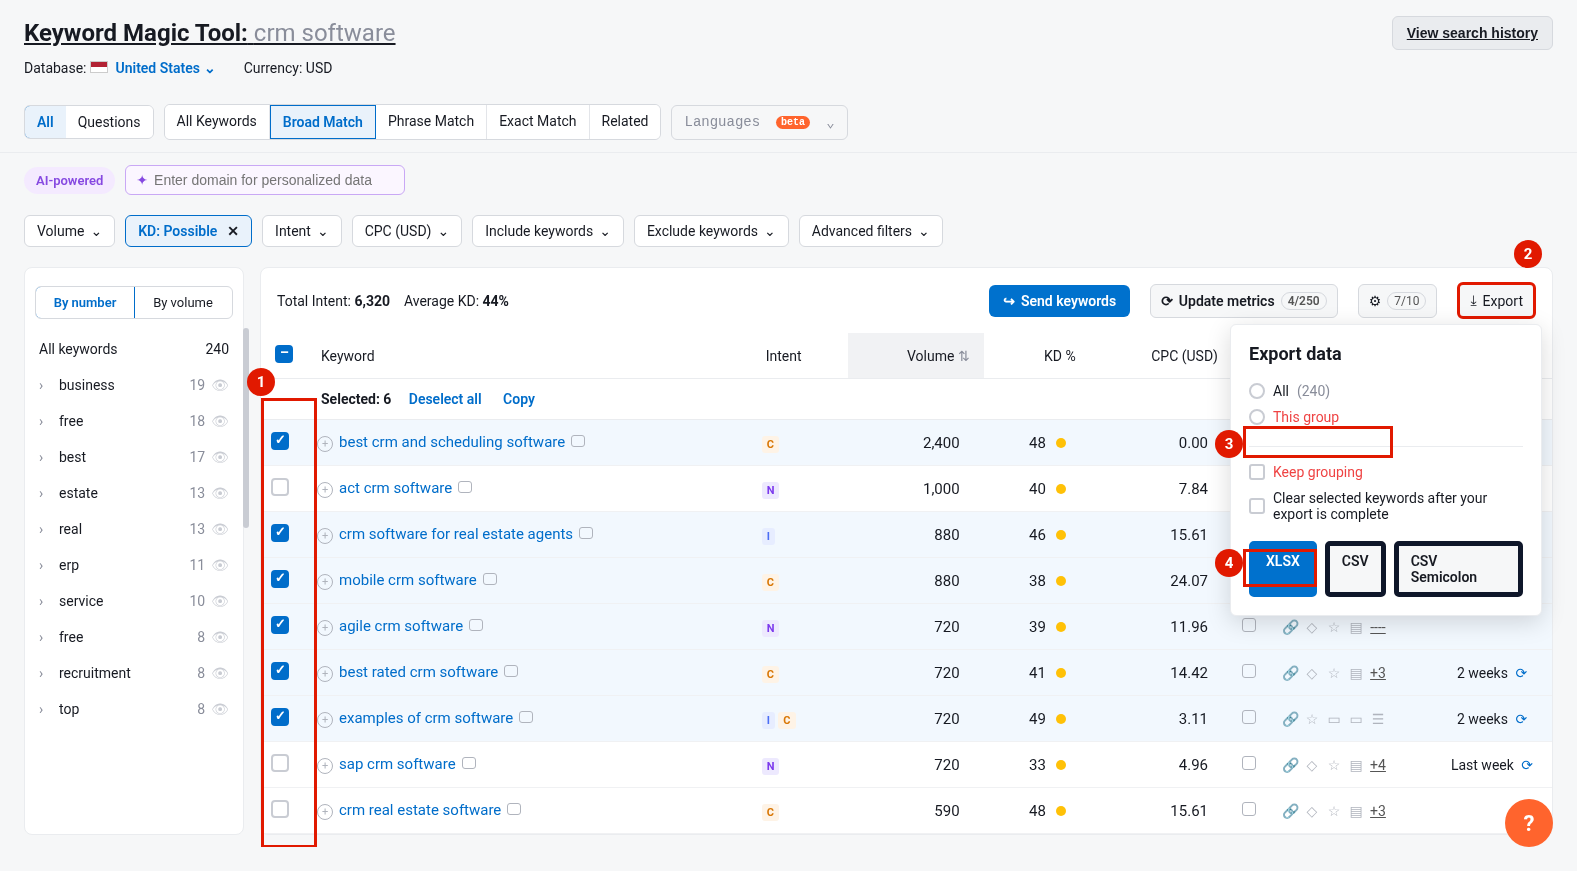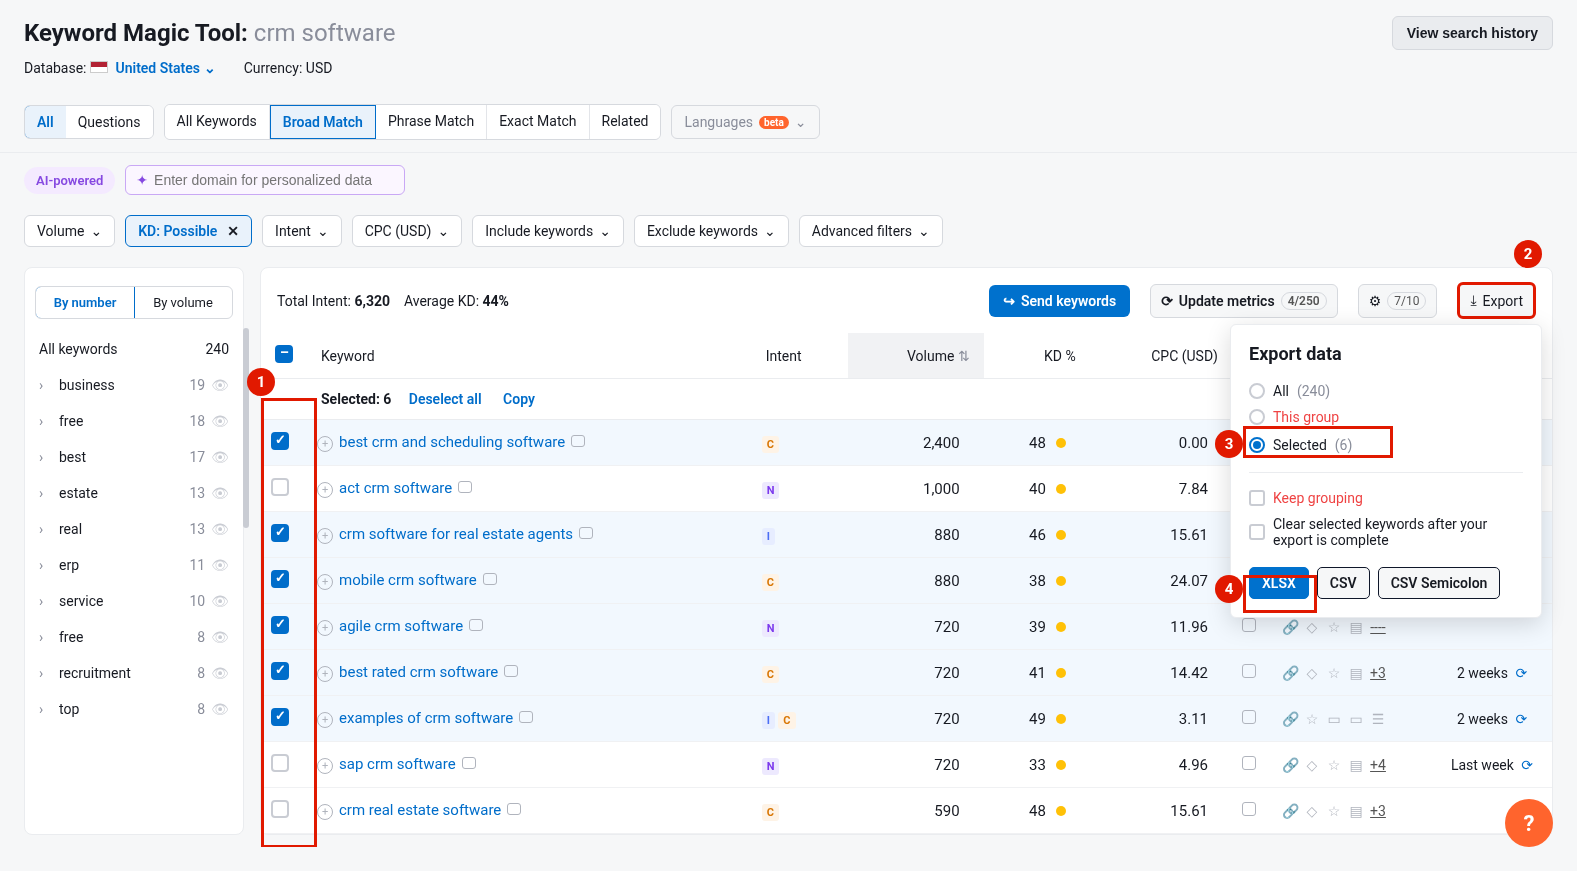--- a/index.html
+++ b/index.html
@@ -1,32 +1,32 @@
 <!DOCTYPE html>
 <html><head>
 <meta charset="utf-8">
 <style>
 * { box-sizing: border-box; margin: 0; padding: 0; }
 body { font-family: -apple-system, BlinkMacSystemFont, "Segoe UI", Roboto, sans-serif; background: #f6f7f8; color: #171a22; font-size: 14px; }
 .header { padding: 16px 24px; }
-.title-row { display: flex; align-items: center; justify-content: space-between; }
+.title-row { display: flex; align-items: center; justify-content: space-between; text-decoration: underline; }
 .title { font-size: 24px; font-weight: 700; }
 .title .query { color: #898d9a; font-weight: 400; }
 .history-btn { background: #eaecef; border: 1px solid #d6d9de; padding: 8px 14px; border-radius: 6px; color: #171a22; font-weight: 600; cursor: pointer; font-size: 14px; }
 .subhead { display: flex; gap: 28px; color: #171a22; font-size: 14px; margin-top: 10px; align-items: center; }
 .subhead .flag { display: inline-block; width: 18px; height: 12px; background: linear-gradient(to bottom, #b22234 0%, #b22234 50%, #fff 50%, #fff 100%); margin-right: 4px; border: 1px solid #ccc; }
 .db-link { color: #006dca; font-weight: 600; display: inline-flex; align-items: center; cursor: pointer; }
 .chev { margin-left: 4px; }
 .tabs-row { display: flex; gap: 10px; padding: 12px 24px; align-items: center; border-bottom: 1px solid #eaecef; }
 .tab-group { display: flex; border: 1px solid #d6d9de; border-radius: 6px; overflow: hidden; }
 .tab-group .tab { padding: 8px 12px; cursor: pointer; background: #fff; border-right: 1px solid #e3e5e9; }
 .tab-group .tab:last-child { border-right: none; }
 .tab-group .tab.active { background: #e9f2fb; color: #006dca; font-weight: 600; border: 1px solid #006dca; margin: -1px; border-radius: 6px 0 0 6px; }
 .tab-group .tab.active-mid { background: #e9f2fb; color: #006dca; font-weight: 600; border: 1px solid #006dca; }
-.lang-btn { display: flex; align-items: center; gap: 6px; border: 1px solid #d6d9de; border-radius: 6px; padding: 8px 12px; color: #898d9a; cursor: pointer; }
+.lang-btn { display: flex; align-items: center; gap: 16px; border: 1px solid #d6d9de; border-radius: 6px; padding: 8px 12px; color: #898d9a; cursor: pointer; font-family: Liberation Mono, monospace; }
 .beta { background: #ff642d; color: #fff; font-size: 10px; padding: 1px 5px; border-radius: 8px; font-weight: 700; }
 .ai-row { display: flex; gap: 10px; padding: 12px 24px; align-items: center; }
 .ai-badge { background: #f4eaff; color: #8649e1; border-radius: 14px; padding: 6px 12px; font-weight: 600; font-size: 13px; }
 .domain-input { display: flex; align-items: center; gap: 6px; border: 1px solid #c9a8f5; border-radius: 6px; padding: 6px 10px; background: #fbf6ff; }
 .domain-input input { border: none; background: transparent; color: #898d9a; font-size: 14px; outline: none; width: 240px; }
 .sparkle { color: #8649e1; }
 .filters-row { display: flex; gap: 10px; padding: 8px 24px; align-items: center; }
 .fbtn { display: flex; align-items: center; gap: 6px; border: 1px solid #d6d9de; border-radius: 6px; padding: 7px 12px; background: #fff; color: #171a22; cursor: pointer; }
 .fbtn.active { border-color: #006dca; background: #e9f2fb; color: #006dca; font-weight: 600; }
 .fbtn.active .close { margin-left: 4px; color: #171a22; font-weight: 700; cursor: pointer; }
@@ -84,21 +84,21 @@
 .popup { position: absolute; right: 10px; top: 56px; width: 312px; background: #fff; border: 1px solid #eaecef; box-shadow: 0 6px 24px rgba(0,0,0,0.15); border-radius: 6px; padding: 18px; z-index: 10; }
 .popup h3 { font-size: 18px; font-weight: 700; margin-bottom: 14px; }
 .popt { display: flex; align-items: center; gap: 8px; padding: 5px 0; font-size: 14px; }
 .popt.dis { color: #ef4444; }
 .radio { width: 16px; height: 16px; border: 2px solid #c9ccd3; border-radius: 50%; display: inline-block; }
 .radio.on { border-color: #0071cd; position: relative; }
 .radio.on::after { content: ""; position: absolute; left: 2px; top: 2px; width: 8px; height: 8px; background: #0071cd; border-radius: 50%; }
 .popup hr { border: none; border-top: 1px solid #eaecef; margin: 12px 0; }
 .ckbx { width: 16px; height: 16px; border: 2px solid #c9ccd3; border-radius: 3px; display: inline-block; flex-shrink: 0; }
 .fmt-row { display: flex; gap: 8px; margin-top: 14px; }
-.fmt { border: 1px solid #0f172a; border-radius: 5px; padding: 7px 12px; cursor: pointer; font-weight: 600; background: #f6f7f8; }
+.fmt { border: 5px solid #0f172a; border-radius: 5px; padding: 7px 12px; cursor: pointer; font-weight: 600; background: #f6f7f8; }
 .fmt.active { background: #0071cd; color: #fff; border-color: #0071cd; }
 .popup .redbox2 { position: absolute; border: 3px solid #e11900; }
 .help-fab { position: fixed; right: 24px; bottom: 24px; width: 48px; height: 48px; background: #ff642d; color: #fff; border-radius: 50%; display: flex; align-items: center; justify-content: center; font-size: 22px; font-weight: 700; cursor: pointer; }
 .dim { color: #898d9a; }
 </style>
 </head>
 <body>
 
 <div class="header">
   <div class="title-row">
@@ -494,25 +494,20 @@
         <span>All</span>
         <span class="dim">(240)</span>
       </div>
       <div class="popt dis">
         <span class="radio"></span>
         <span>This group</span>
       </div>
       <div style="position:relative; padding:2px 0;">
         <div class="anno" style="left:-34px; top:0px;">3</div>
         <div class="redbox2" style="left:-6px; top:-4px; width:150px; height:32px;"></div>
-        <div class="popt">
-          <span class="radio on"></span>
-          <span>Selected</span>
-          <span class="dim">(6)</span>
-        </div>
       </div>
       <hr>
       <div class="popt dis">
         <span class="ckbx"></span>
         <span>Keep grouping</span>
       </div>
       <div class="popt">
         <span class="ckbx"></span>
         <span>Clear selected keywords after your export is complete</span>
       </div>

